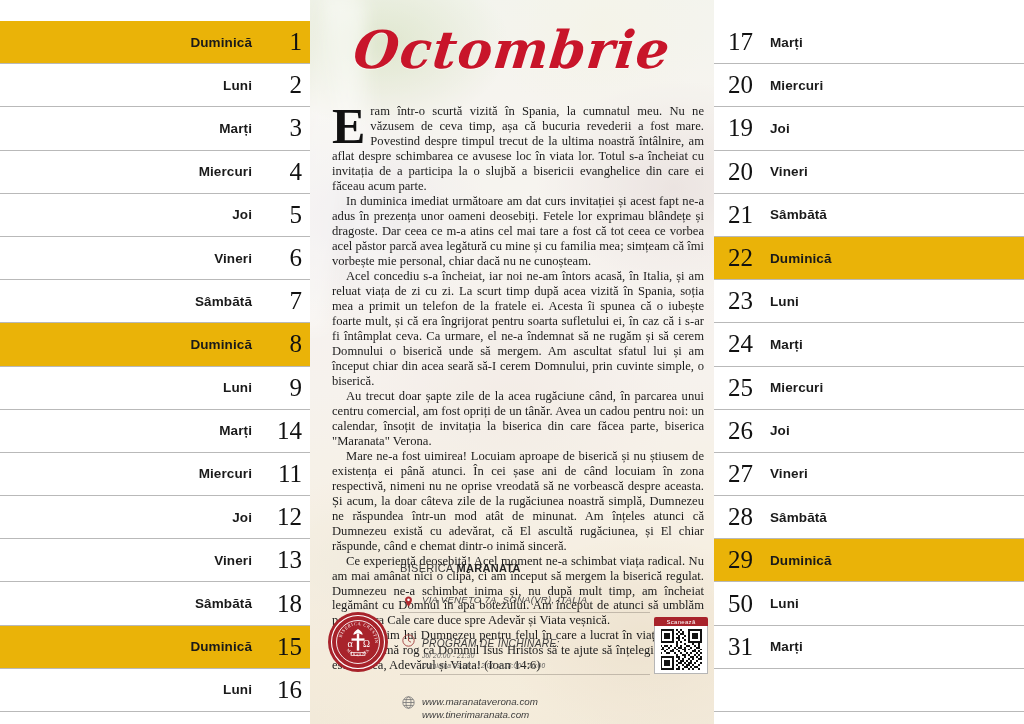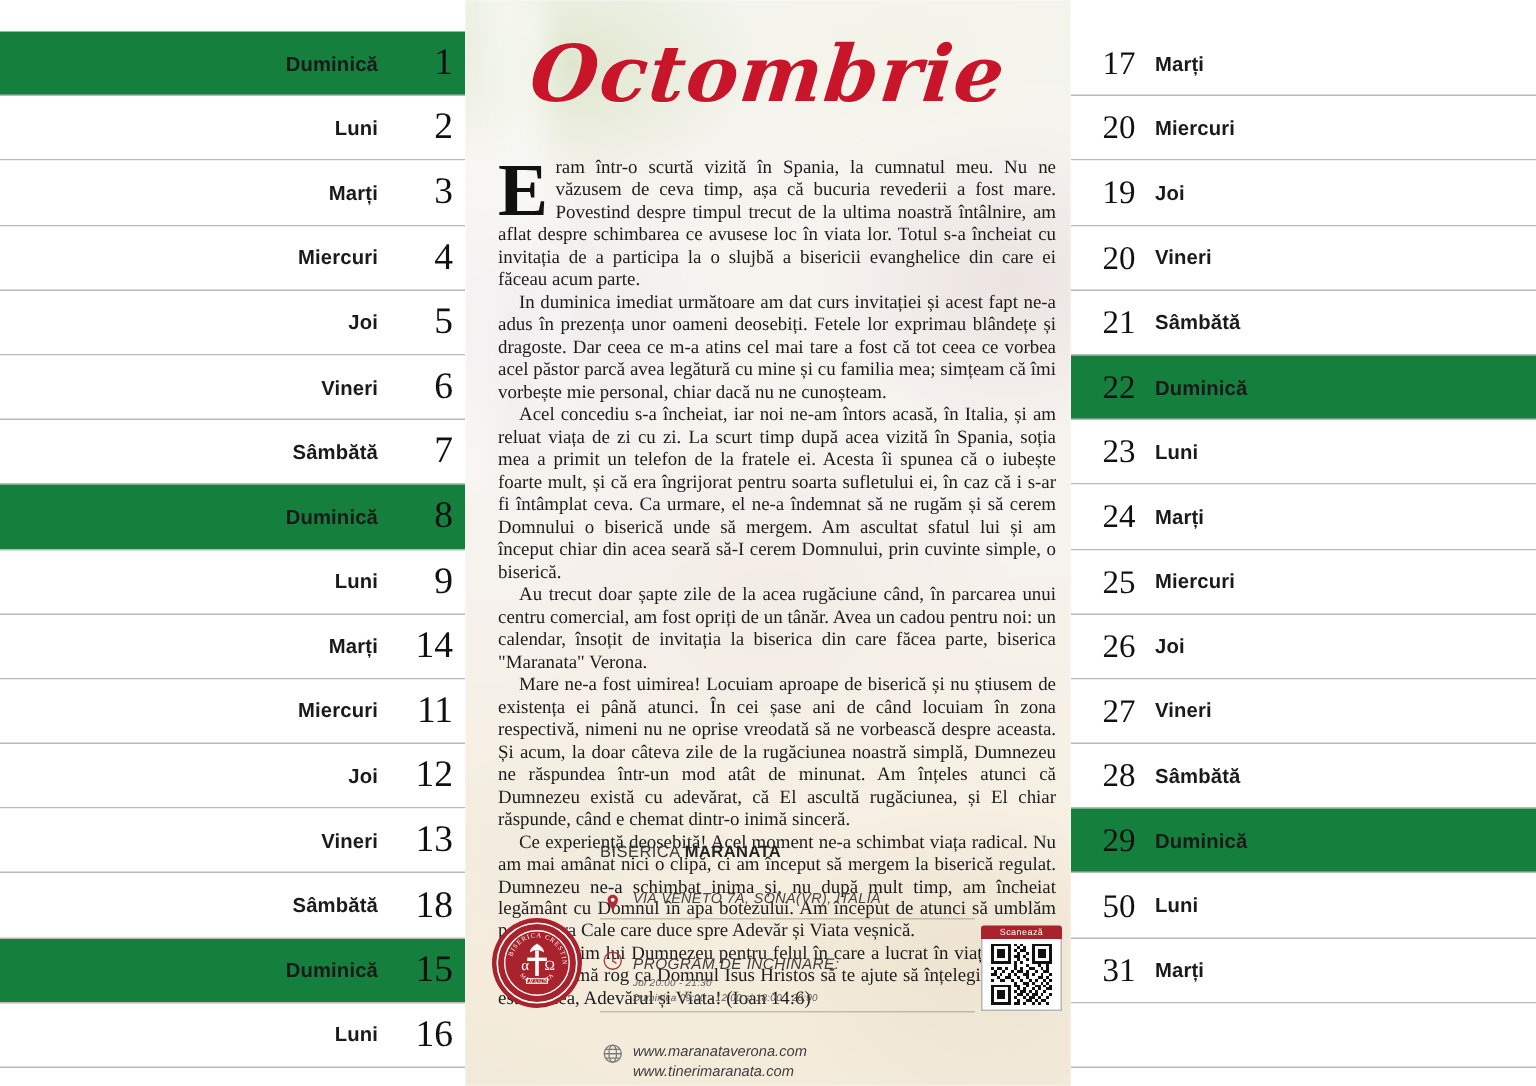--- a/index.html
+++ b/index.html
@@ -37,21 +37,21 @@
 
   .day-row {
     position: relative;
     height: 43.2px;
     background: #ffffff;
     border-bottom: 1px solid #b9b9b9;
     display: flex;
     align-items: center;
   }
   .day-row.sunday {
-    background: #15803d;
+    background: #eab308;
   }
   .day-row.empty { }
 
   
   .col-left .day-row {
     justify-content: flex-end;
     padding-right: 8px;
   }
   .col-left .d-name {
     font-size: 13.5px;
@@ -69,25 +69,25 @@
     text-align: right;
   }
 
   
   .col-right .day-row {
     justify-content: flex-start;
     padding-left: 14px;
   }
   .col-right .d-num {
     font-family: "Liberation Serif", serif;
-    font-size: 22px;
+    font-size: 25px;
     font-weight: normal;
     color: #111111;
     min-width: 36px;
-    text-align: center;
+    text-align: left;
   }
   .col-right .d-name {
     font-size: 13.5px;
     font-weight: bold;
     color: #1a1a1a;
     letter-spacing: 0.1px;
     margin-left: 6px;
   }
 
   

